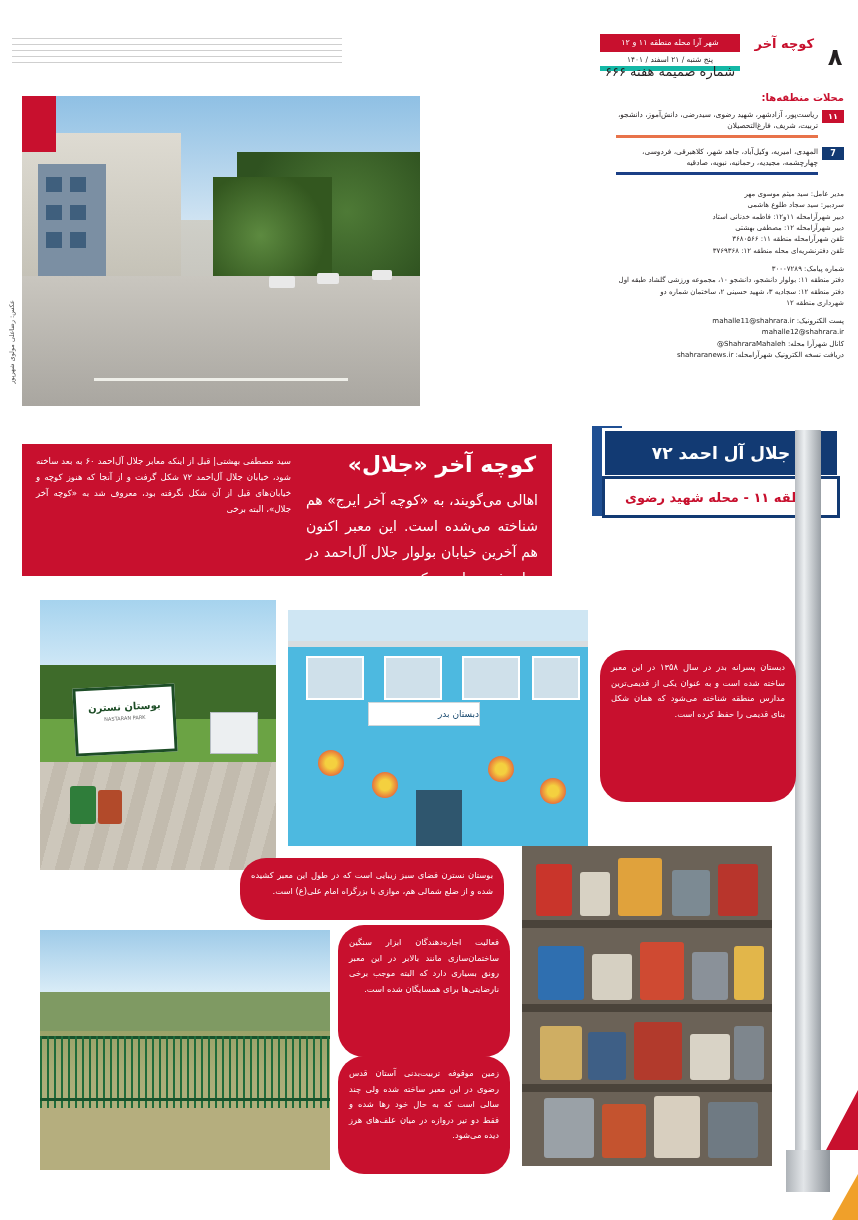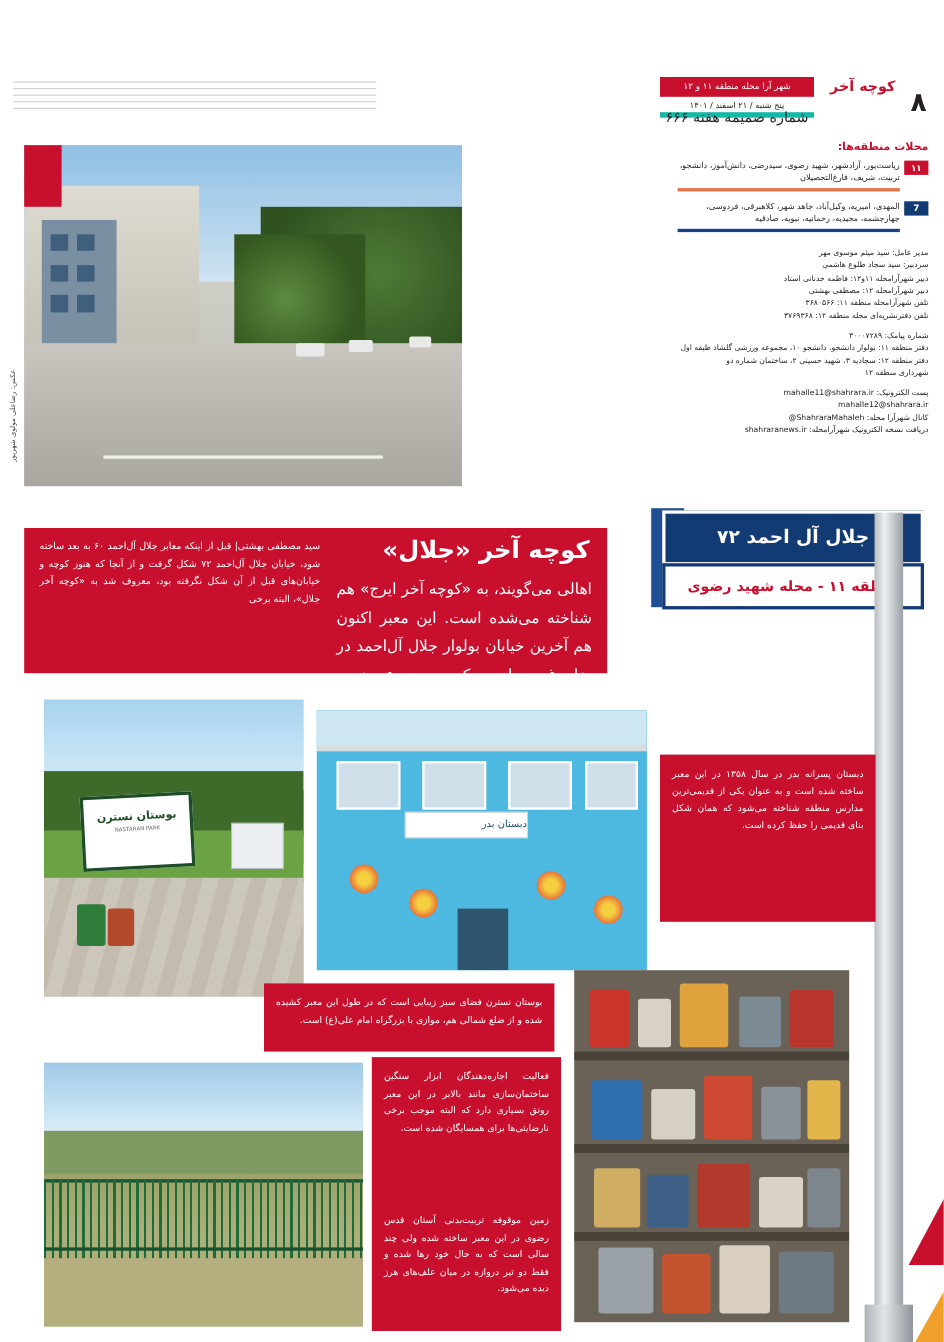--- a/index.html
+++ b/index.html
@@ -2,21 +2,21 @@
 <html lang="fa" dir="rtl"><head>
 <meta charset="utf-8">
 <style>
   html,body{margin:0;padding:0;}
   body{
     width:858px;height:1220px;position:relative;overflow:hidden;
     background:#ffffff;
     font-family:"DejaVu Sans","Liberation Sans",sans-serif;
     color:#231f20;
   }
-  .page{position:absolute;inset:0;margin-top:36px;}
+  .page{position:absolute;inset:0;}
   .diag{
     position:absolute;top:0;left:460px;width:120px;height:60px;
     background:#ffffff;transform:skewX(30deg);
   }
 
   
   .masthead{
     position:absolute;top:34px;right:0;width:260px;height:46px;
   }
   .mast-number{
@@ -191,21 +191,21 @@
     background:linear-gradient(#bcd9ec 0%,#cfe3f1 26%,#8d9a5c 27%,#a9ad77 60%,#b8b384 100%);}
   .ph-field .sky{position:absolute;top:0;left:0;width:100%;height:26%;background:linear-gradient(#9fcbe8,#d9ecf7);}
   .ph-field .fence{position:absolute;left:0;top:44%;width:100%;height:30%;
     background:repeating-linear-gradient(90deg,#1f6b3a 0 2px,transparent 2px 7px);}
   .ph-field .rail{position:absolute;left:0;top:44%;width:100%;height:3px;background:#17532c;}
   .ph-field .rail2{position:absolute;left:0;top:70%;width:100%;height:3px;background:#17532c;}
   .ph-field .ground{position:absolute;bottom:0;left:0;width:100%;height:26%;background:#b5ae7e;}
   .ph-field .treeline{position:absolute;left:0;top:26%;width:100%;height:16%;background:#7f9a63;}
 
   
-  .cap{position:absolute;color:#ffffff;direction:rtl;text-align:justify;}
+  .cap{position:absolute;color:#ffffff;direction:rtl;text-align:justify;border-radius:26px;}
   .cap .inner{padding:10px 11px;font-size:8.4px;line-height:1.85;}
   .cap-red{background:#c8102e;}
   .cap-school{left:600px;top:650px;width:196px;height:152px;}
   .cap-park{left:240px;top:858px;width:264px;height:62px;}
   .cap-tools{left:338px;top:925px;width:172px;height:132px;}
   .cap-field{left:338px;top:1056px;width:172px;height:118px;}
 
   .bottom-wedge{
     position:absolute;right:0;bottom:70px;width:0;height:0;
     border-bottom:60px solid #c8102e;border-left:32px solid transparent;

